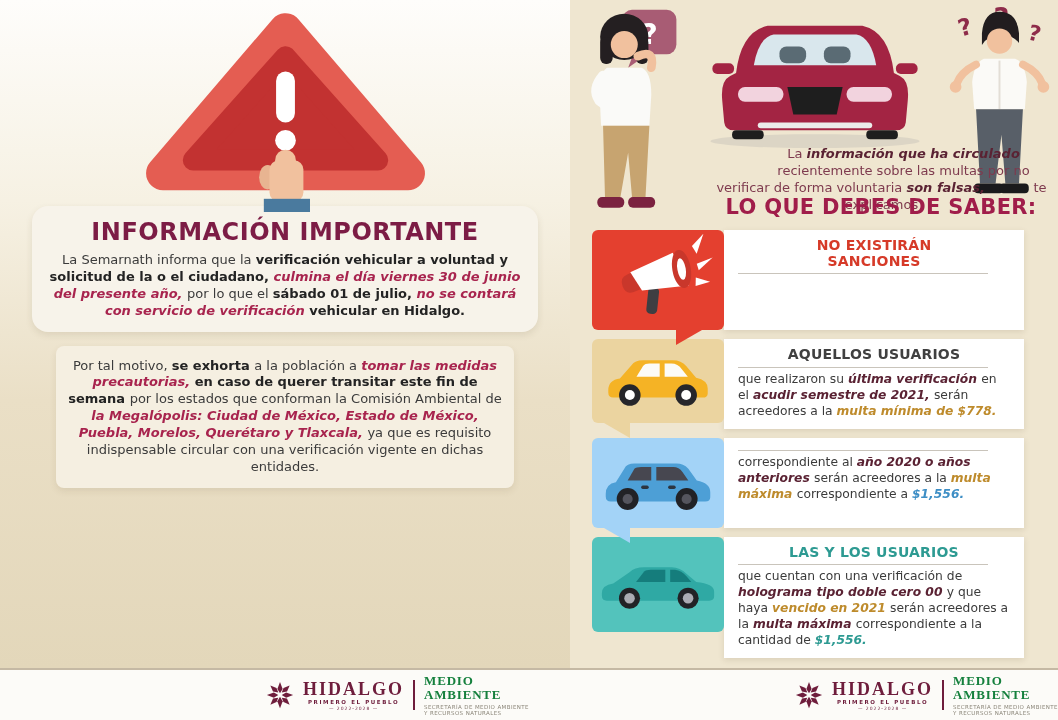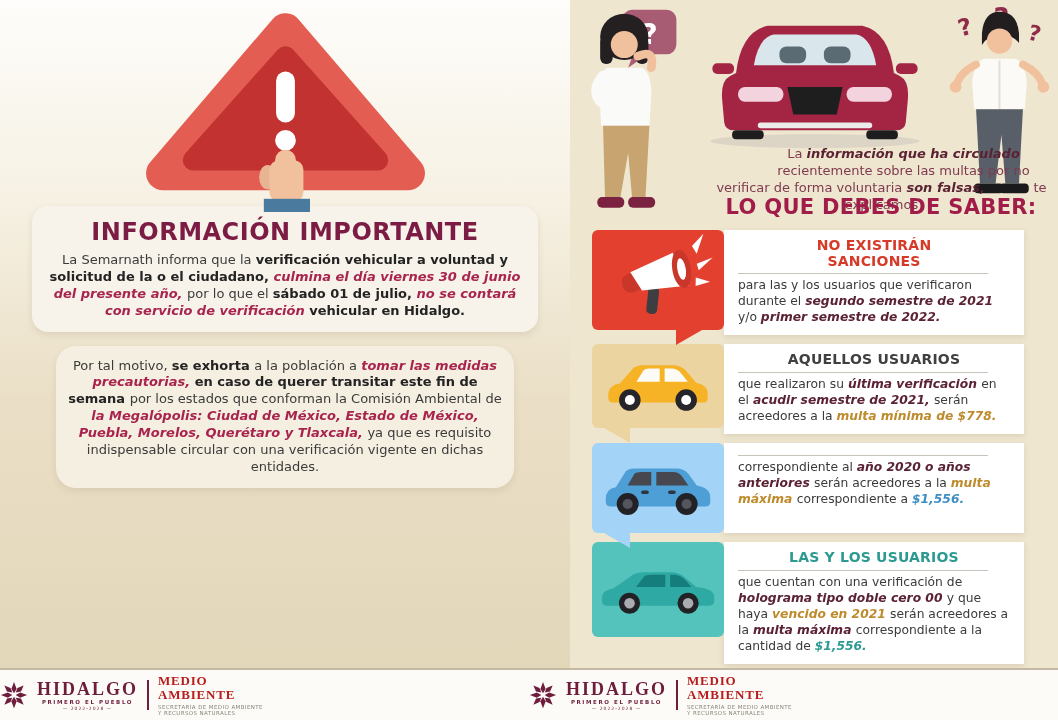--- a/index.html
+++ b/index.html
@@ -9,21 +9,21 @@
   .panels { display:flex; height:668px; }
 
   
   .panel-left { width:570px; height:668px; overflow:hidden; position:relative;
     background:linear-gradient(#FEFDFB 0%,#F6F1E3 30%,#EADFC6 60%,#E3D7BA 100%); }
   .hero-left { height:204px; display:flex; justify-content:center; align-items:flex-start; }
   .box1 { margin:2px 32px 0; background:#F7F3EA; border-radius:16px; padding:12px 16px 12px;
     box-shadow:0 3px 7px rgba(90,70,40,.12); }
   .box1 h1 { text-align:center; color:#7C1C45; font-size:24px; font-weight:800; letter-spacing:.5px; margin-bottom:6px; }
   .body-p { text-align:center; font-size:13px; line-height:1.3; color:#3B3B3B; }
-  .box2 { margin:14px 56px 12px; background:#F5EFE1; border-radius:20px; padding:12px 12px;
+  .box2 { margin:14px 56px 12px; background:#F5EFE1; border-radius:8px; padding:12px 12px;
     box-shadow:0 3px 7px rgba(90,70,40,.10); }
   .p3 { margin:14px 34px 0; }
   .url-pill { margin:7px 36px 0; background:#FDFBF6; border-radius:18px; padding:6px 8px; text-align:center;
     font-weight:700; font-style:italic; font-size:15.5px; color:#33373B; box-shadow:0 2px 5px rgba(90,70,40,.12); }
 
   
   .b  { font-weight:700; color:#232323; }
   .m  { font-weight:800; font-style:italic; color:#A8244E; }
   .d  { font-weight:800; font-style:italic; color:#5A2233; }
   .g  { font-weight:800; font-style:italic; color:#BE8B2C; }
@@ -49,29 +49,29 @@
   .tail-left  { left:12px; border-width:15px 0 0 26px; border-color:currentColor transparent transparent transparent; }
   .sec-1 { z-index:4; } .sec-2 { z-index:3; } .sec-3 { z-index:2; } .sec-4 { z-index:1; }
   .sec-1 .bubble { height:100px; } .sec-2 .bubble { height:84px; } .sec-3 .bubble { height:90px; } .sec-4 .bubble { height:95px; }
   .card { flex:1; background:#FFFFFF; padding:8px 14px 9px; box-shadow:0 2px 6px rgba(90,70,40,.14); align-self:stretch; }
   .sec-heading { font-size:14px; font-weight:800; letter-spacing:.2px; white-space:pre-line; line-height:1.12;text-align:center; }
   .sec-divider { border:none; border-top:1px solid #C9C4BB; margin:4px 0 4px; width:92%; }
   .sec-body { font-size:12.3px; line-height:1.3; color:#3B3B3B; }
 
   
   .footer { height:52px; border-top:2px solid #C5B9A4; background:#FCFBF8; display:flex; }
-  .footer-half { width:50%; display:flex; align-items:center; justify-content:flex-start; gap:9px; }
+  .footer-half { width:50%; display:flex; align-items:center; justify-content:flex-end; gap:9px; }
   .brand-block { text-align:center; color:#6E1D3C; }
   .brand-name { font-family:"Liberation Serif","DejaVu Serif",serif; font-weight:700; font-size:18px; letter-spacing:2px; line-height:1; }
   .brand-sub { font-size:5.5px; letter-spacing:1.6px; font-weight:700; margin-top:1px; }
   .brand-dates { font-size:4.5px; letter-spacing:1px; margin-top:1px; }
   .logo-divider { width:2px; height:30px; background:#6E1D3C; }
   .dept-block { text-align:left; }
   .dept-name { font-family:"Liberation Serif","DejaVu Serif",serif; font-weight:700; font-size:13px; line-height:1.05;
-    letter-spacing:.8px; color:#b91c1c; white-space:pre-line; }
+    letter-spacing:.8px; color:#15803d; white-space:pre-line; }
   .dept-sub { font-size:5.5px; letter-spacing:.4px; color:#8A8578; margin-top:2px; white-space:pre-line; }
 </style>
 </head>
 <body>
 
 <div class="page">
   <div class="panels">
 
     <div class="panel-left">
       <div class="hero-left">
@@ -170,21 +170,20 @@
                 <ellipse cx="95" cy="47" rx="11" ry="23" fill="#C9372B"></ellipse>
                 <ellipse cx="95" cy="47" rx="5" ry="13" fill="#FFFFFF"></ellipse>
               </g>
             </svg>
             <div class="tail tail-right" style="color: rgb(228, 64, 47);"></div>
           </div>
           <div class="card">
             <div class="sec-heading" style="color: rgb(214, 58, 40);">NO EXISTIRÁN
 SANCIONES</div>
             <hr class="sec-divider">
-            <p class="sec-body"><span>para las y los usuarios que verificaron durante el </span><span class="d">segundo semestre de 2021 </span><span>y/o </span><span class="d">primer semestre de 2022.</span></p>
           </div>
         </div>
 
         <div class="section sec-2">
           <div class="bubble" style="background-color: rgb(235, 212, 160);">
             <svg width="116" height="76" viewBox="0 0 140 90">
               <path d="M10 56 Q10 44 24 42 L38 26 Q42 20 52 20 L88 20 Q98 20 104 27 L116 41 Q130 44 130 54 L130 60 Q130 65 124 65 L16 65 Q10 65 10 59 Z" fill="#F5B325"></path>
               <path d="M44 40 L52 27 Q54 24 60 24 L72 24 L72 40 Z" fill="#FCFBF6"></path>
               <path d="M78 24 L86 24 Q94 24 99 31 L106 40 L78 40 Z" fill="#FCFBF6"></path>
               <circle cx="36" cy="62" r="13" fill="#26262A"></circle>

